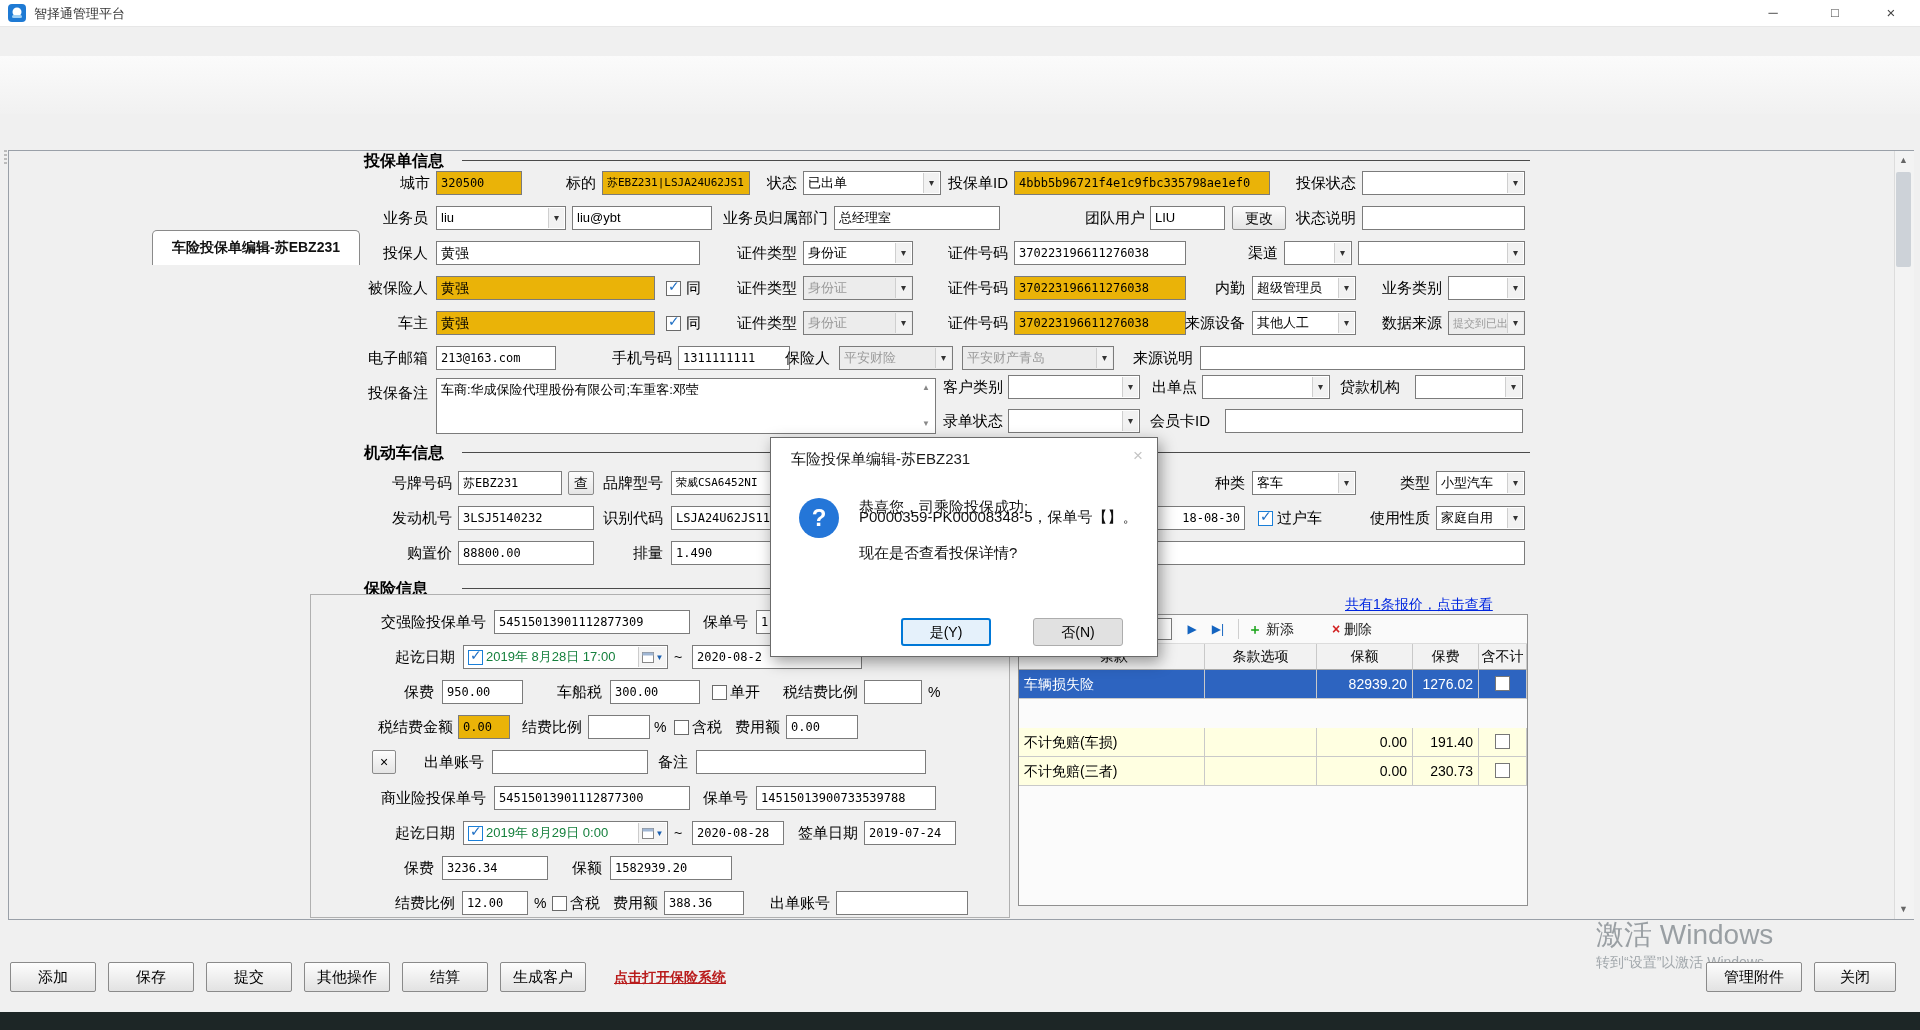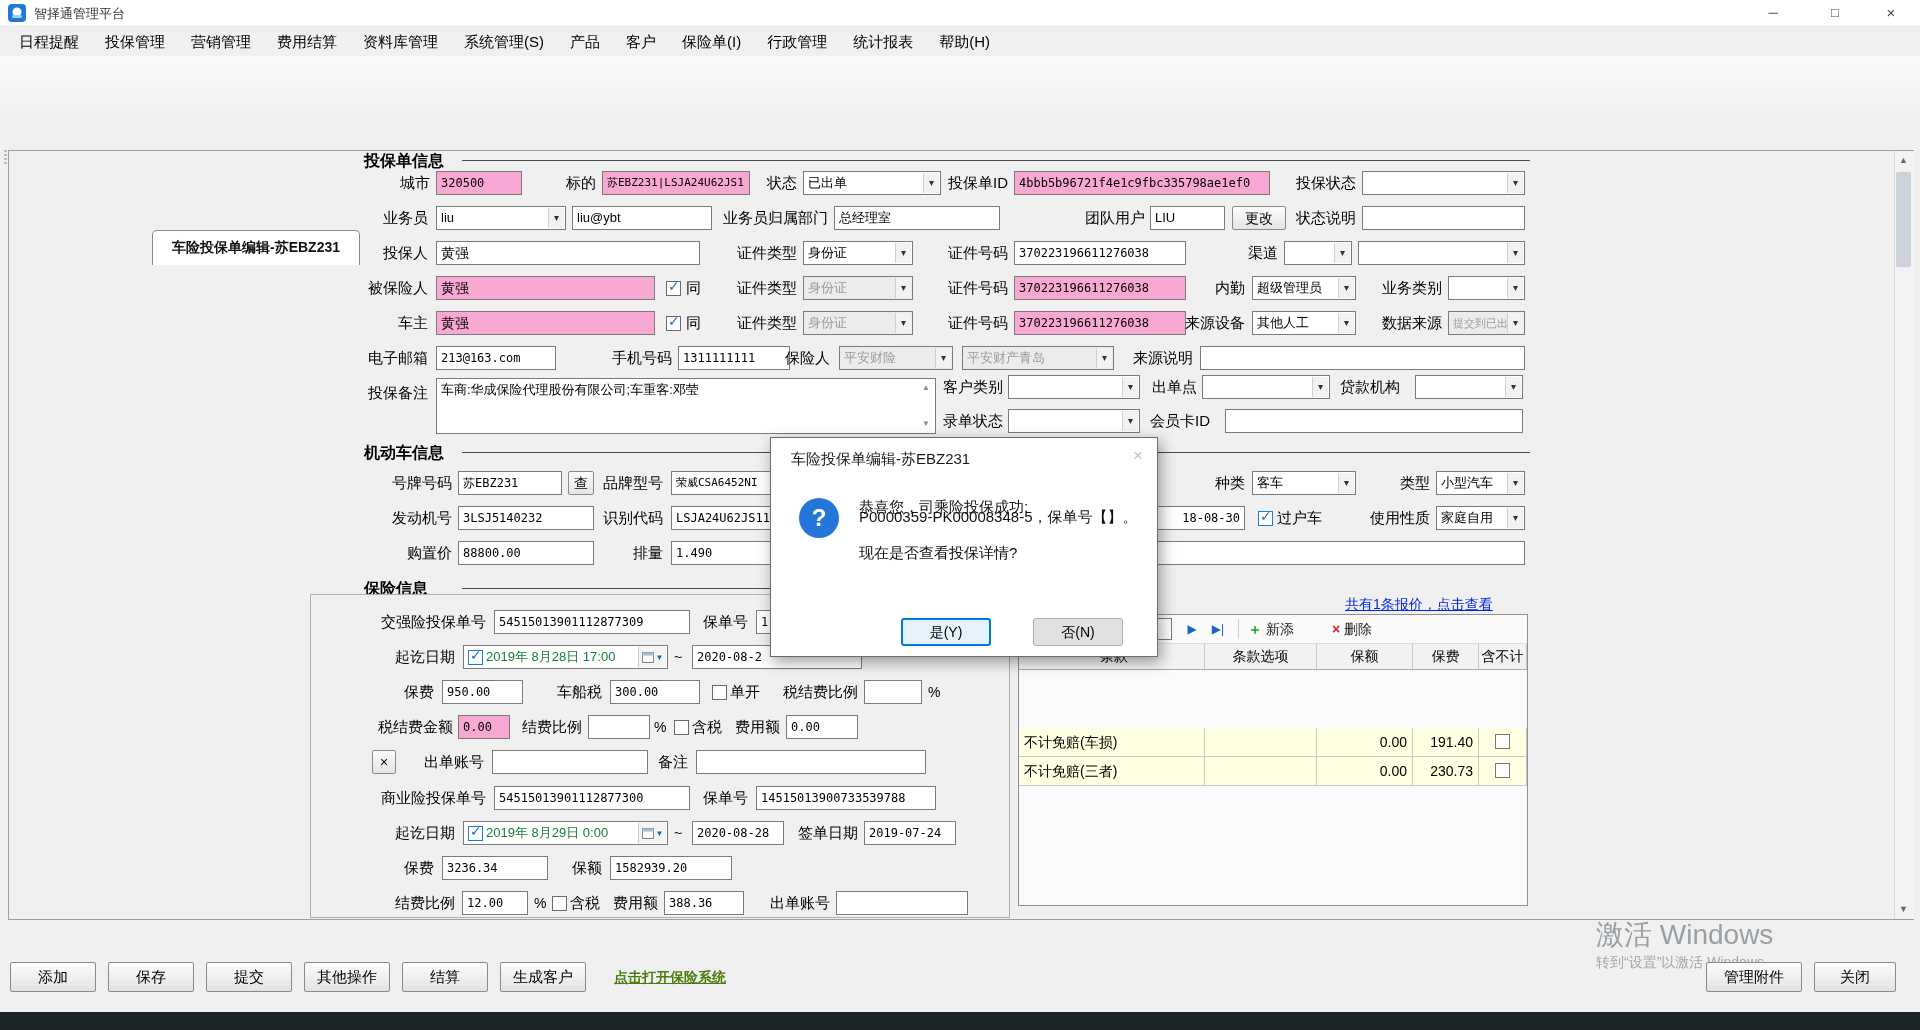--- a/index.html
+++ b/index.html
@@ -29,21 +29,21 @@
   
   .sbar{position:absolute;left:1894px;top:151px;width:19px;height:768px;background:#f3f3f3;border-left:1px solid #dcdcdc}
   .sarr{position:absolute;left:1895px;width:17px;height:17px;font-size:9px;text-align:center;line-height:17px;color:#666;background:#f3f3f3}
   .sthumb{position:absolute;left:1896px;top:172px;width:15px;height:95px;background:#cdd2d8;border-radius:2px}
   
   .sect{position:absolute;font-size:16px;font-weight:bold;color:#000;white-space:nowrap}
   .hline{position:absolute;height:1px;background:#4a4a4a}
   .lbl{position:absolute;height:24px;line-height:24px;font-size:15px;color:#000;text-align:right;white-space:nowrap}
   .inp{position:absolute;height:24px;box-sizing:border-box;border:1px solid #7b7b7b;background:#fff;font-size:13px;line-height:22px;padding:0 4px;white-space:nowrap;overflow:hidden;color:#000}
   .mono{font-family:"DejaVu Sans Mono","Liberation Mono",monospace;font-size:12px}
-  .ro{background:#f9a8d4}
+  .ro{background:#eab308}
   .dd{position:absolute;height:24px;box-sizing:border-box;border:1px solid #7b7b7b;background:#fff;font-size:13px;line-height:22px;padding:0 18px 0 4px;white-space:nowrap;overflow:hidden}
   .dd .a{position:absolute;right:1px;top:1px;bottom:1px;width:15px;background:#f2f2f2;border-left:1px solid #cfcfcf;color:#333;font-size:10px;line-height:20px;text-align:center;font-weight:normal}
   .dis{background:#ececec;color:#9a9a9a}
   .cb{position:absolute;width:13px;height:13px;border:1px solid #6a6a6a;background:#fff;box-sizing:content-box}
   .cb.on::after{content:"✓";position:absolute;left:1px;top:-4px;font-size:14px;font-weight:bold;color:#1f6fc4;font-family:"DejaVu Sans",sans-serif}
   .cb.blue{border-color:#1a7fd8}
   .cbl{position:absolute;font-size:15px;height:24px;line-height:24px;white-space:nowrap}
   .unit{position:absolute;font-size:14px;height:24px;line-height:24px}
   .btn{position:absolute;box-sizing:border-box;border:1px solid #8a8a8a;background:linear-gradient(#fdfdfd,#e4e4e4);font-size:14px;text-align:center;border-radius:2px;color:#000;cursor:default}
   .dtp{position:absolute;height:24px;box-sizing:border-box;border:1px solid #7b7b7b;background:#fff}
@@ -72,21 +72,21 @@
   
   #dialog{position:absolute;left:770px;top:437px;width:386px;height:218px;background:#fff;border:1px solid #6b6b6b;box-shadow:3px 5px 14px rgba(0,0,0,.38);z-index:50}
   .dtitle{position:absolute;left:20px;top:12px;font-size:15px;color:#1a1a1a;white-space:nowrap}
   .dclose{position:absolute;right:14px;top:8px;font-size:17px;color:#c4c4c4}
   .qicon{position:absolute;left:28px;top:60px;width:40px;height:40px;border-radius:50%;background:#2476d8;color:#fff;font-size:24px;font-weight:bold;text-align:center;line-height:40px}
   .dline{position:absolute;left:88px;font-size:15px;color:#111;white-space:nowrap}
   .dbtn{position:absolute;top:180px;width:90px;height:28px;box-sizing:border-box;background:#e1e1e1;border:1px solid #adadad;font-size:14px;text-align:center;line-height:26px;border-radius:3px}
   .dbtn.focus{background:#e5f1fb;border:2px solid #0078d7;line-height:24px}
   
   .fbtn{position:absolute;top:962px;height:30px;box-sizing:border-box;border:1px solid #8a8a8a;background:linear-gradient(#fdfdfd,#e2e2e2);font-size:15px;text-align:center;line-height:28px;border-radius:2px;z-index:6}
-  .flink{position:absolute;top:969px;font-size:14px;font-weight:bold;color:#4d7c0f;text-decoration:underline;z-index:6;white-space:nowrap}
+  .flink{position:absolute;top:969px;font-size:14px;font-weight:bold;color:#b91c1c;text-decoration:underline;z-index:6;white-space:nowrap}
   .wm1{position:absolute;left:1596px;top:916px;font-size:28px;color:#8b9196;opacity:.85;z-index:4;white-space:nowrap}
   .wm2{position:absolute;left:1596px;top:954px;font-size:14px;color:#9aa0a5;opacity:.9;z-index:4;white-space:nowrap}
   #bottomstrip{position:absolute;left:0;top:1012px;width:1920px;height:18px;background:#1d2626;z-index:7}
 </style>
 </head>
 <body>
 
 <div id="app">
 
   <div id="titlebar">
@@ -94,34 +94,20 @@
         <rect x="0" y="0" width="18" height="18" rx="4" fill="#1e7ad4"></rect>
         <circle cx="9" cy="8" r="4.5" fill="#fff"></circle>
         <rect x="4" y="11" width="10" height="3" rx="1.5" fill="#9fd0f5"></rect>
       </svg>
     <span class="wtitle">智择通管理平台</span>
     <span class="wctl" style="right:124px">─</span>
     <span class="wctl" style="right:62px">□</span>
     <span class="wctl" style="right:6px;font-size:15px">×</span>
   </div>
 
-  <div id="menubar">
-    <span class="mitem">日程提醒</span>
-    <span class="mitem">投保管理</span>
-    <span class="mitem">营销管理</span>
-    <span class="mitem">费用结算</span>
-    <span class="mitem">资料库管理</span>
-    <span class="mitem">系统管理(S)</span>
-    <span class="mitem">产品</span>
-    <span class="mitem">客户</span>
-    <span class="mitem">保险单(I)</span>
-    <span class="mitem">行政管理</span>
-    <span class="mitem">统计报表</span>
-    <span class="mitem">帮助(H)</span>
-  </div>
 
   <div id="toolbar">
     <div class="grip"></div>
     <div class="titem" style="left:20px">
       <svg width="36" height="36" viewBox="0 0 36 36">
           <path d="M3 9 L11 14 L3 19 Z" fill="#3aa33a"></path>
           <path d="M11 17 L3 22 L11 27 Z" fill="#3aa33a"></path>
           <rect x="13" y="5" width="19" height="26" fill="#fff" stroke="#8a9bb0"></rect>
           <rect x="15" y="8" width="15" height="6" fill="#cfe0f0" stroke="#8a9bb0"></rect>
           <line x1="16" y1="18" x2="29" y2="18" stroke="#b0b8c4"></line>
@@ -416,20 +402,27 @@
   <span class="navtext" style="left:1332px"><b style="color:#d22222;font-weight:bold">×</b> <span>删除</span></span>
 
   <div class="grow ghead" style="top:644px;height:26px">
     <div class="gcell c0" style="line-height:25px">条款</div>
     <div class="gcell c1" style="line-height:25px">条款选项</div>
     <div class="gcell c2" style="line-height:25px;text-align:center;padding-right:0">保额</div>
     <div class="gcell c3" style="line-height:25px;text-align:center;padding-right:0">保费</div>
     <div class="gcell c4" style="line-height:25px">含不计</div>
   </div>
 
+  <div class="grow gbody sel" style="top:670px">
+    <div class="gcell c0">车辆损失险</div>
+    <div class="gcell c1"></div>
+    <div class="gcell c2">82939.20</div>
+    <div class="gcell c3">1276.02</div>
+    <div class="gcell c4"><span class="cb2"></span></div>
+  </div>
   <div class="grow gbody" style="top:728px">
     <div class="gcell c0">不计免赔(车损)</div>
     <div class="gcell c1"></div>
     <div class="gcell c2">0.00</div>
     <div class="gcell c3">191.40</div>
     <div class="gcell c4"><span class="cb2"></span></div>
   </div>
   <div class="grow gbody" style="top:757px">
     <div class="gcell c0">不计免赔(三者)</div>
     <div class="gcell c1"></div>

